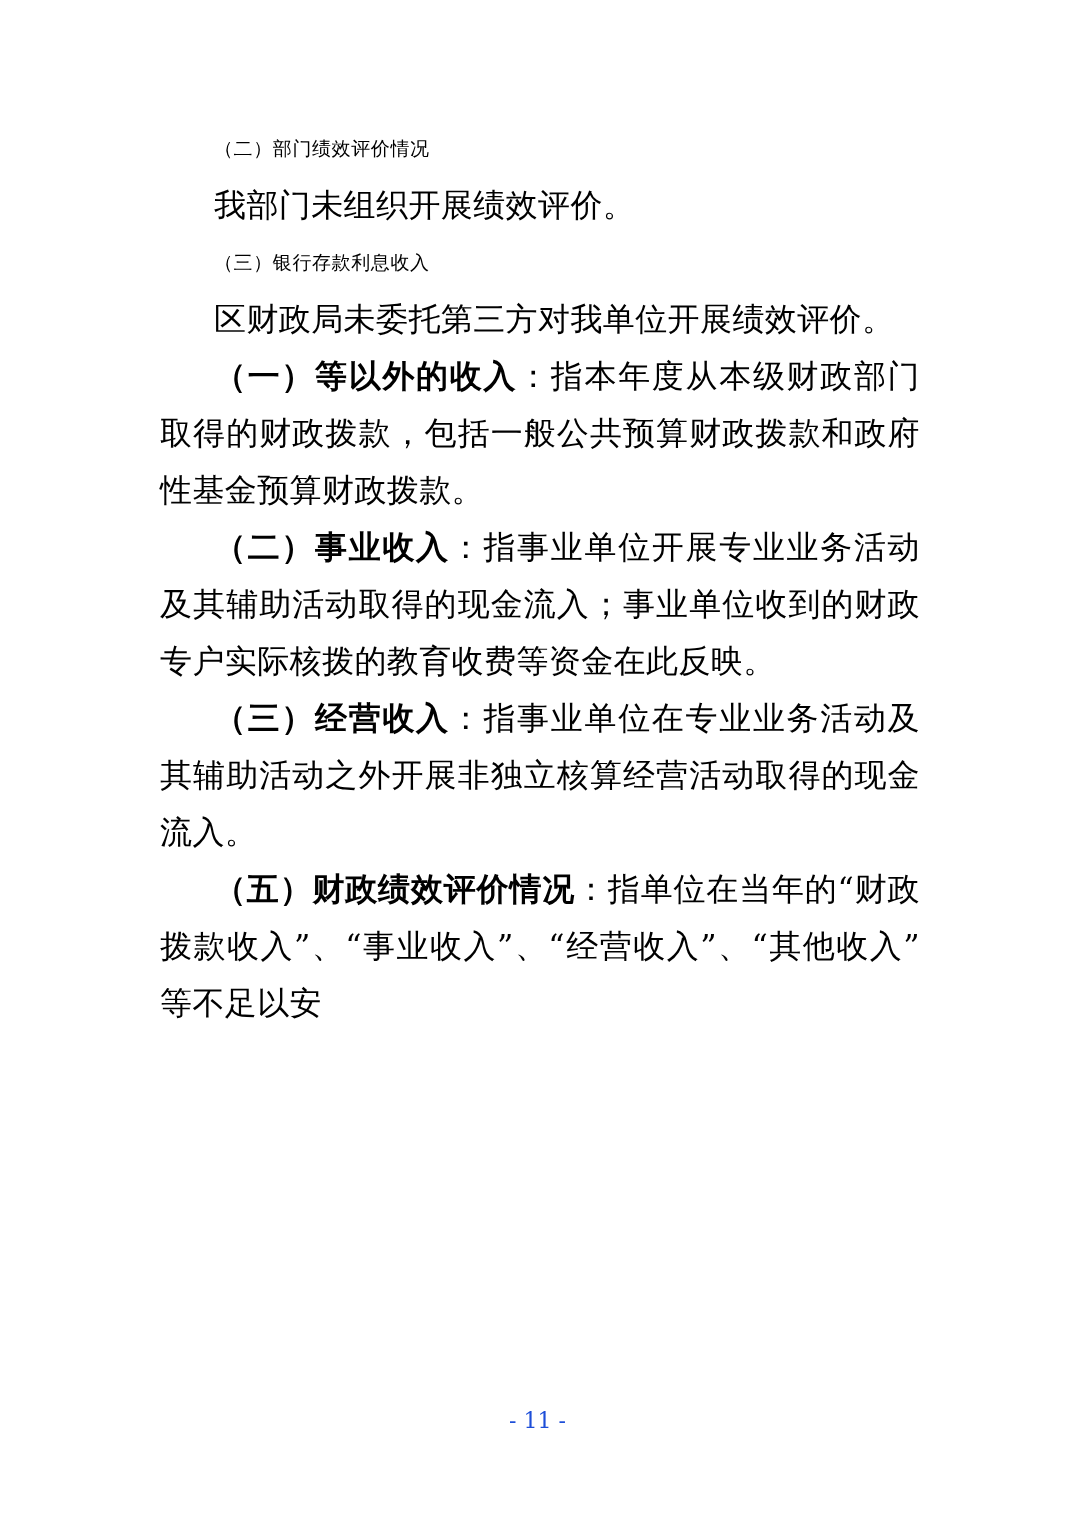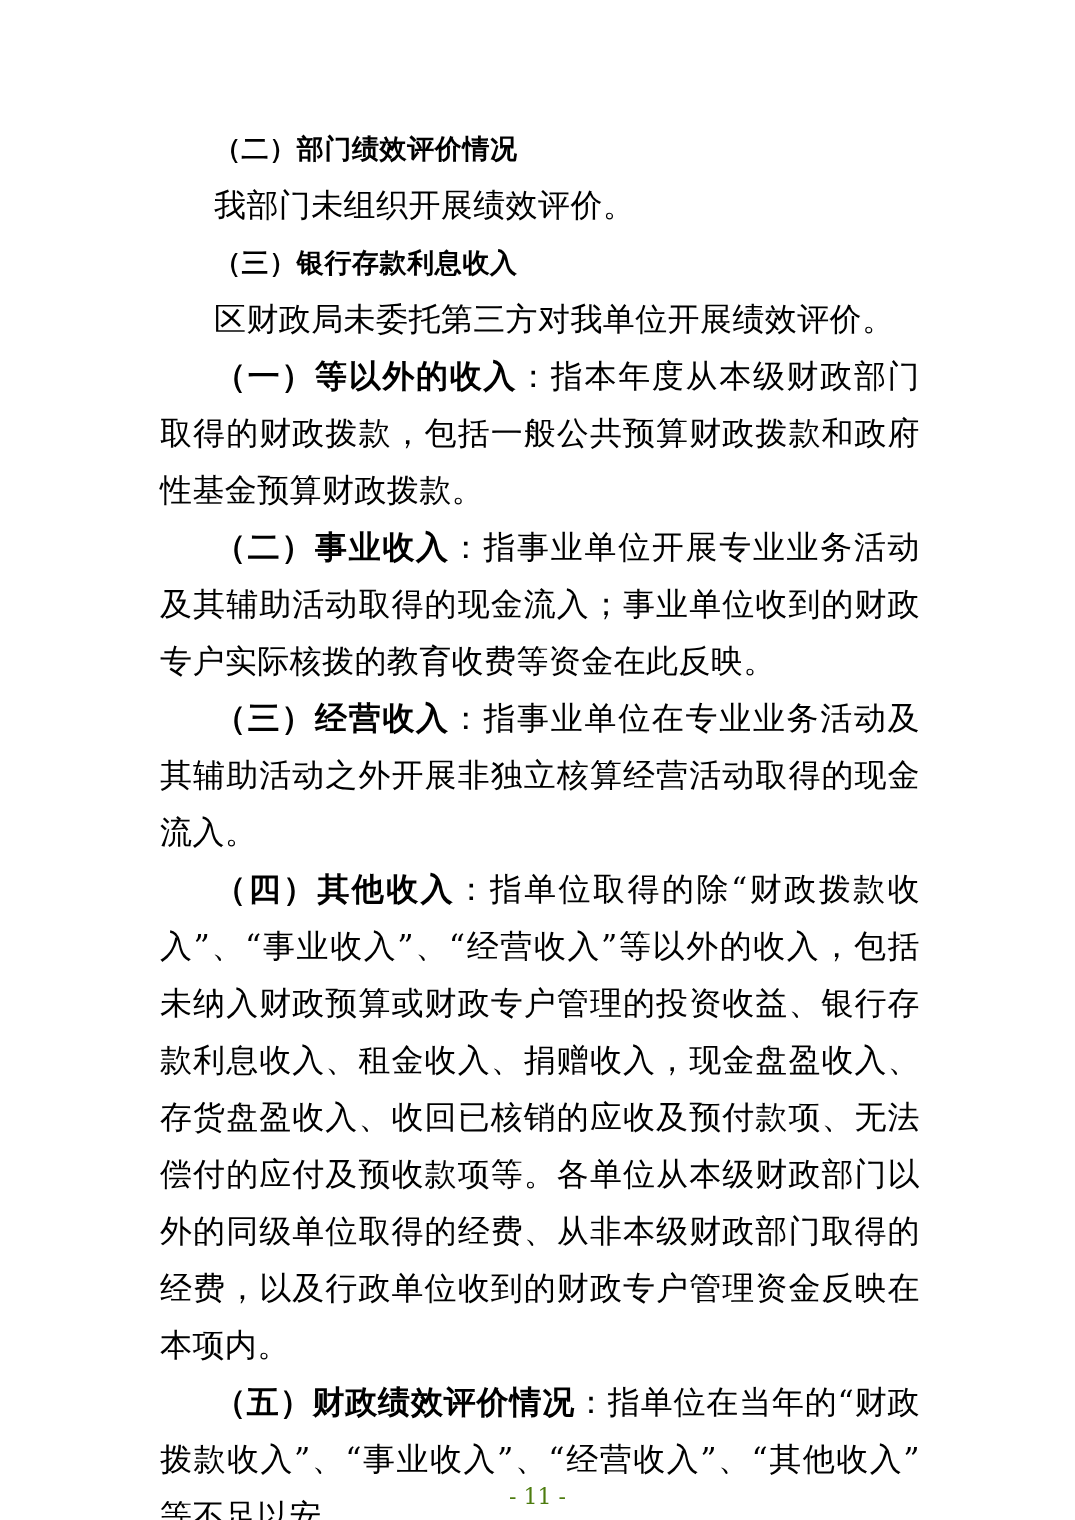--- a/index.html
+++ b/index.html
@@ -28,41 +28,41 @@
     line-height: 57px;
     text-align: justify;
     text-justify: inter-ideograph;
     margin: 0 0 0 0;
     letter-spacing: 0.4px;
   }
   .indent {
     text-indent: 54px;
   }
   .heading {
-    font-size: 27px;
+    font-size: 19px;
     line-height: 57px;
-    font-weight: bold;
+    font-weight: normal;
     letter-spacing: 0.6px;
     margin: 0;
   }
   .heading.indent {
     text-indent: 54px;
   }
   .term {
     font-weight: bold;
   }
   .footer {
     position: absolute;
     left: 0;
     right: 0;
-    top: 1484px;
+    top: 1408px;
     text-align: center;
     font-size: 22px;
     font-family: "DejaVu Serif", "Liberation Serif", serif;
-    color: #4d7c0f;
+    color: #1d4ed8;
   }
 </style>
 </head>
 <body>
 
 <div class="page">
   <div class="content">
 
     <div class="heading indent">（二）部门绩效评价情况</div>
 
@@ -78,23 +78,20 @@
     </div>
 
     <div class="para indent">
       <span class="term">（二）事业收入</span><span>：指事业单位开展专业业务活动及其辅助活动取得的现金流入；事业单位收到的财政专户实际核拨的教育收费等资金在此反映。</span>
     </div>
 
     <div class="para indent">
       <span class="term">（三）经营收入</span><span>：指事业单位在专业业务活动及其辅助活动之外开展非独立核算经营活动取得的现金流入。</span>
     </div>
 
-    <div class="para indent">
-      <span class="term">（四）其他收入</span><span>：指单位取得的除“财政拨款收入”、“事业收入”、“经营收入”等以外的收入，包括未纳入财政预算或财政专户管理的投资收益、银行存款利息收入、租金收入、捐赠收入，现金盘盈收入、存货盘盈收入、收回已核销的应收及预付款项、无法偿付的应付及预收款项等。各单位从本级财政部门以外的同级单位取得的经费、从非本级财政部门取得的经费，以及行政单位收到的财政专户管理资金反映在本项内。</span>
-    </div>
 
     <div class="para indent">
       <span class="term">（五）财政绩效评价情况</span><span>：指单位在当年的“财政拨款收入”、“事业收入”、“经营收入”、“其他收入”等不足以安</span>
     </div>
 
   </div>
 
   <div class="footer">- 11 -</div>
 </div>
 

